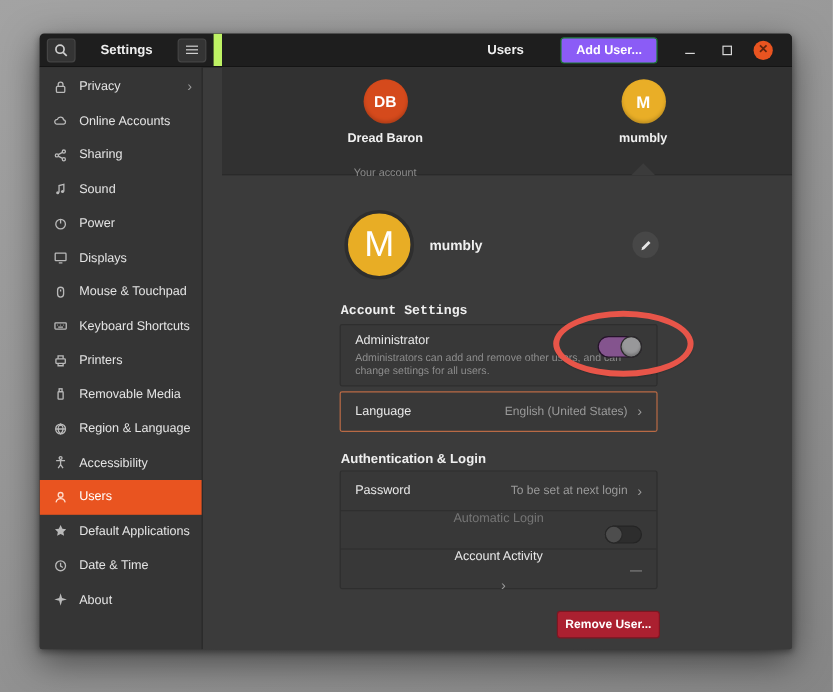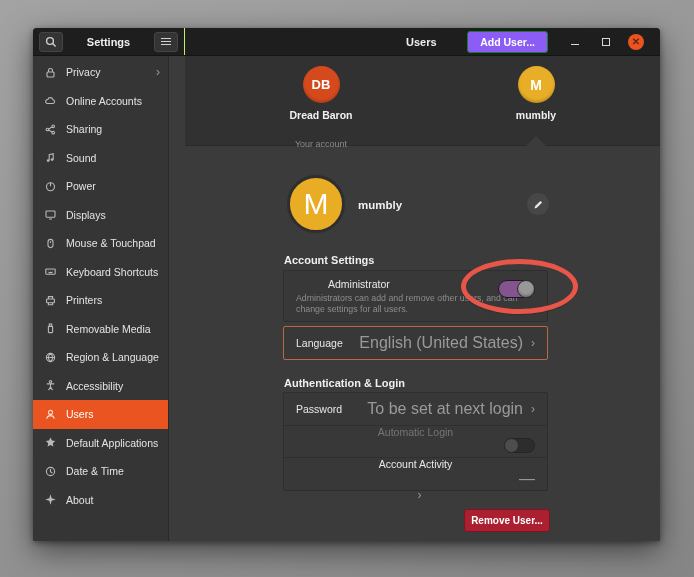--- a/index.html
+++ b/index.html
@@ -15,21 +15,21 @@
     box-shadow:0 10px 30px rgba(0,0,0,.5), 0 2px 6px rgba(0,0,0,.4);
     overflow:hidden;
   }
   
   .headerbar {
     position:absolute; left:0; top:0; width:100%; height:28px;
     background:#1e1e1e; border-bottom:1px solid #141414;
     display:flex; align-items:center;
   }
   .hb-left { width:152px; height:100%; display:flex; align-items:center;
-    justify-content:space-between; padding:0 6px; border-right:1px solid #bef264; }
+    justify-content:space-between; padding:0 6px; border-right:7px solid #bef264; }
   .hb-btn { width:24px; height:20px; background:#343434; border:1px solid #454545;
     border-radius:3px; display:flex; align-items:center; justify-content:center; color:#cfcfcf; }
   .app-title { color:#efefef; font-weight:bold; font-size:11px; }
   .hb-right { flex:1; height:100%; position:relative; display:flex; align-items:center; }
   .page-title { position:absolute; left:50%; transform:translateX(-54%);
     color:#efefef; font-weight:bold; font-size:11px; }
   .hb-actions { margin-left:auto; display:flex; align-items:center; padding-right:16px; }
   .add-user-btn { background:#8b5cf6; border:1px solid #1d7a35; color:#fff;
     font-weight:bold; font-size:10.5px; padding:4px 12px; border-radius:3px; }
   .win-min { width:10px; height:10px; margin-left:22px; position:relative; }
@@ -74,37 +74,37 @@
   .big-avatar { position:absolute; left:102px; top:119px; width:58px; height:58px;
     border-radius:50%; background:#e8ad25; border:3px solid #2e2e2e;
     display:flex; align-items:center; justify-content:center;
     color:#fff; font-size:30px; font-weight:normal; }
   .big-name { position:absolute; left:173px; top:143px; color:#f0f0f0;
     font-weight:bold; font-size:11.5px; }
   .edit-btn { position:absolute; left:342px; top:137px; width:22px; height:22px;
     border-radius:50%; background:#474747; display:flex; align-items:center;
     justify-content:center; }
   .section-h { position:absolute; color:#efefef; font-weight:bold; font-size:11px; }
-  .sh-account { left:99px; top:198px; }
+  .sh-account { left:99px; top:198px;font-family:Liberation Mono, monospace; }
   .sh-auth { left:99px; top:321px; }
   .group { position:absolute; left:98px; width:265px; background:#383838;
     border:1px solid #2e2e2e; border-radius:2px; }
   .g-admin { top:214px; height:52px; padding:7px 12px; }
-  .admin-label { color:#e8e8e8; font-size:10.5px;margin-left:32px; }
+  .admin-label { color:#e8e8e8; font-size:10.5px; }
   .admin-desc { margin-top:3px; color:#8d8d8d; font-size:8.8px; line-height:10.5px; width:225px; }
   .toggle { border-radius:10px; position:relative; }
   .tog-admin { position:absolute; left:214px; top:9px; width:37px; height:18px;
     background:#84548e; border:1px solid #241329; }
   .tog-admin .knob { position:absolute; right:-1px; top:-1px; width:18px; height:18px;
     border-radius:50%; background:#98989a; border:1px solid #2a2a2a;
     box-shadow:inset 0 -2px 2px rgba(0,0,0,.2); }
   .g-lang { top:270px; height:31px; border:1px solid #b96a45; display:flex;
     align-items:center; padding:16px 12px; }
   .row-label { color:#e8e8e8; font-size:10.5px; }
-  .row-value { margin-left:auto; color:#9a9a9a; font-size:16px; }
+  .row-value { margin-left:auto; color:#9a9a9a; font-size:10px; }
   .row-chev { color:#9a9a9a; font-size:12px; margin-left:8px; }
   .g-auth { top:336px; height:99px; }
   .auth-row { height:32px; display:flex; align-items:center; padding:0 12px; }
   .auth-row + .auth-row { border-top:1px solid #2f2f2f;flex-direction:column; }
   .auth-row.dim .row-label { color:#757575; }
   .tog-off { margin-left:auto; width:31px; height:15px; background:#2d2d2d;
     border:1px solid #242424; border-radius:8px; position:relative; }
   .tog-off .knob { position:absolute; left:-1px; top:-1px; width:15px; height:15px;
     border-radius:50%; background:#4d4d4d; border:1px solid #282828; }
   .remove-btn { position:absolute; left:279px; top:453px; width:86px; height:23px;

